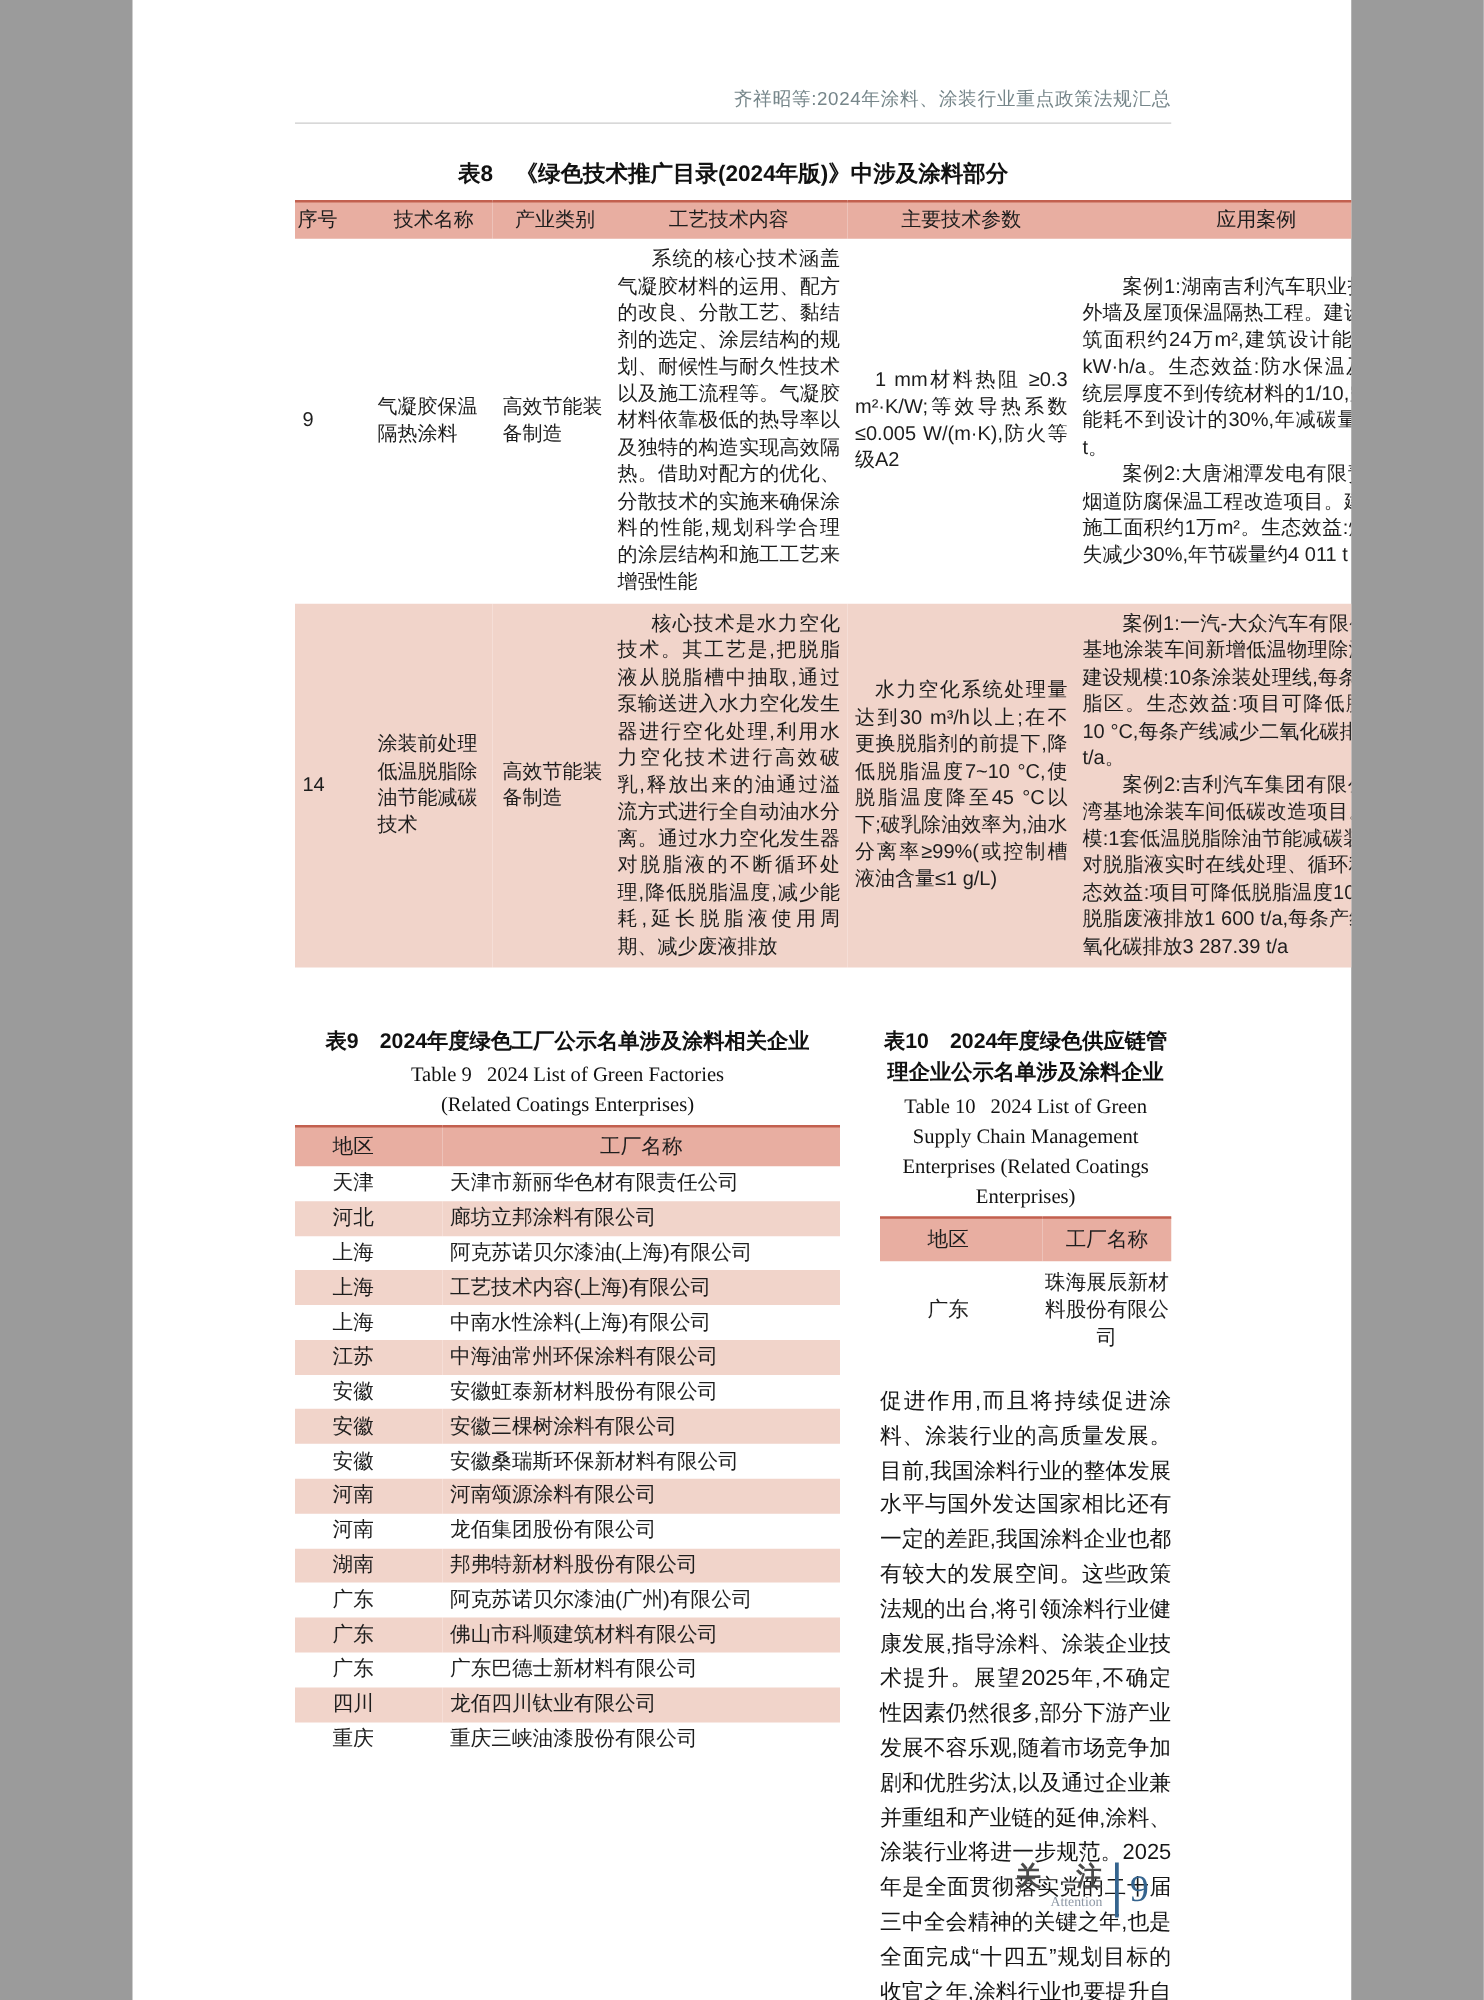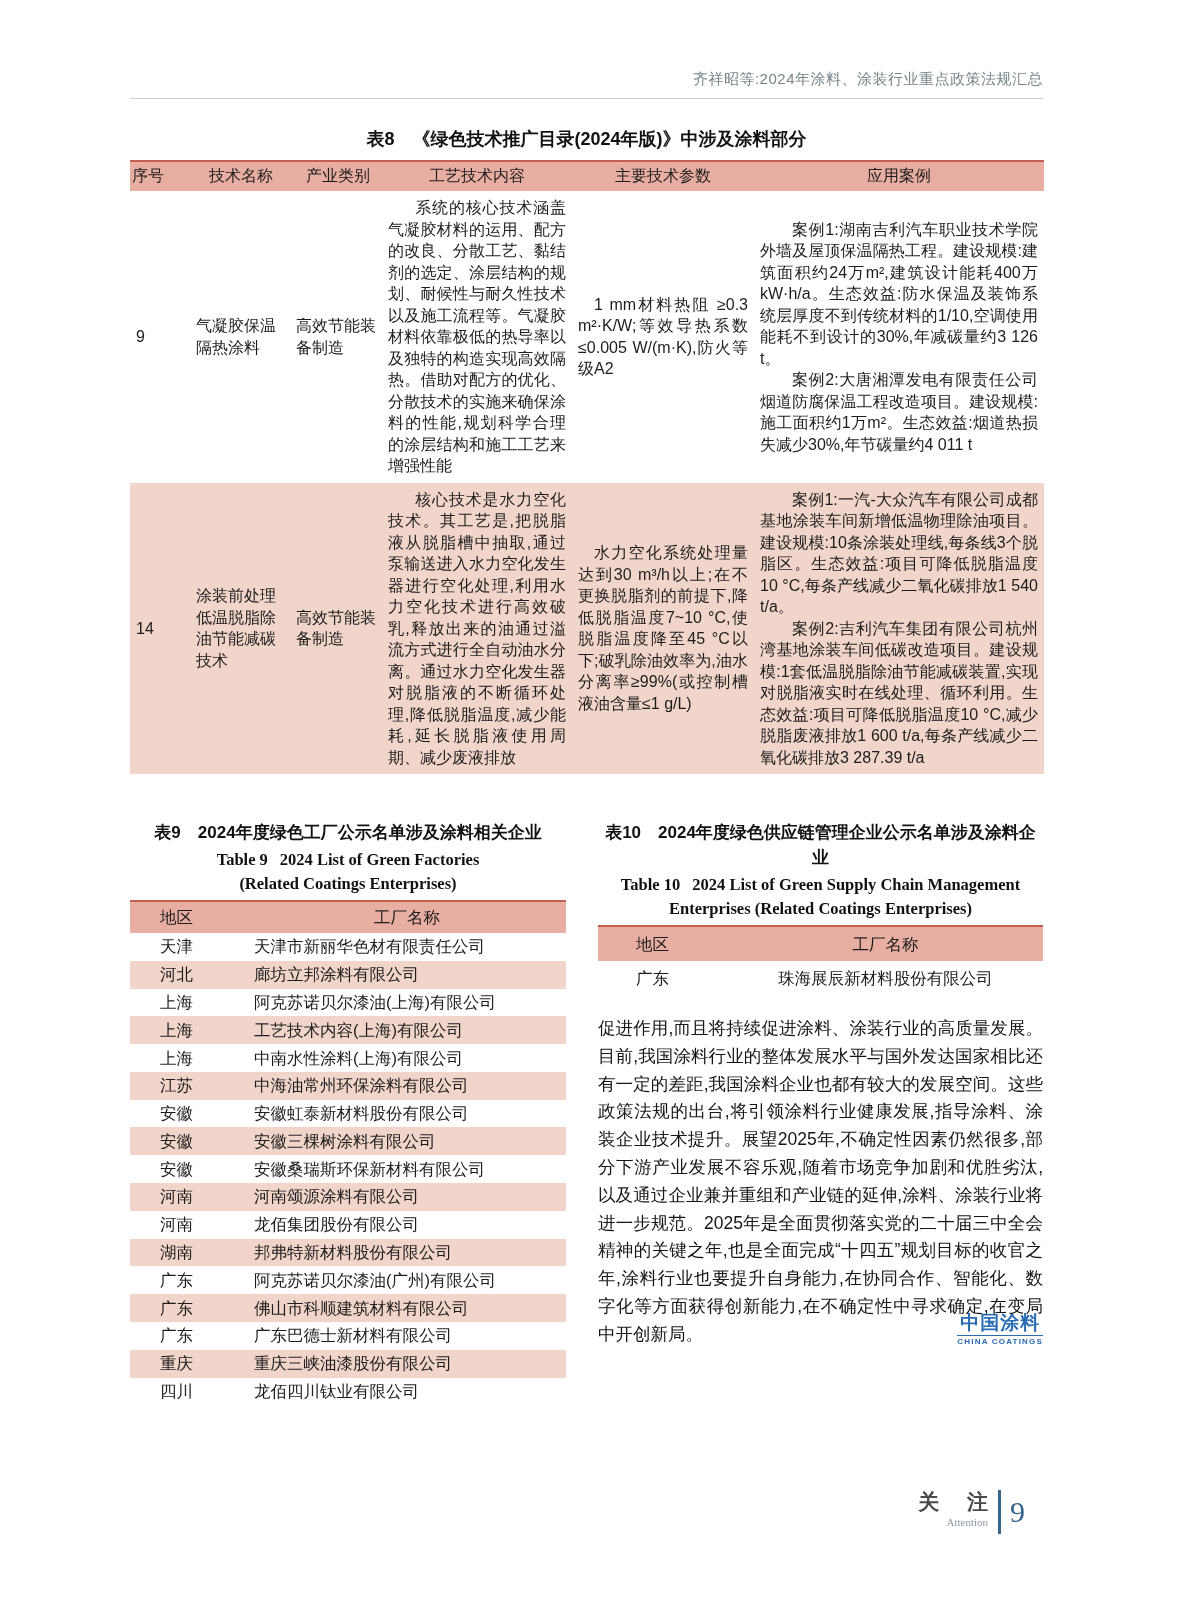--- a/index.html
+++ b/index.html
@@ -1,18 +1,18 @@
 <!DOCTYPE html>
 <html><head>
 <meta charset="utf-8">
 <style>
   * { margin:0; padding:0; box-sizing:border-box; }
   body { background:#9b9b9b; font-family:"Liberation Sans", sans-serif; }
   .page {
-    width:1187px; height:1600px; background:#ffffff; position:relative;
+    width:975px; height:1600px; background:#ffffff; position:relative;
     margin:0 auto; overflow:hidden; color:#1d1d1d;
     padding:70px 144px 0 130px;
   }
   
   .running-head { text-align:right; font-size:15px; color:#76868a; letter-spacing:0.5px; }
   .head-rule { border:none; border-top:1px solid #cccccc; margin-top:9px; }
 
   
   .t8-title-cn { text-align:center; font-weight:bold; font-size:18px; margin-top:28px; color:#111; }
   .t8-title-en { text-align:center; font-family:"Liberation Serif", serif; font-weight:bold; font-size:17px; margin-top:7px; color:#111; }
@@ -34,21 +34,21 @@
   table.t8 .c-par  p { text-indent:1em;   text-align:justify; }
   table.t8 .c-case p { text-indent:2em;   text-align:justify; }
   table.t8 tr.band { background:#f1d4ca; }
 
   
   .two-col { display:flex; gap:32px; margin-top:46px; }
   .col-left  { width:436px; flex:none; }
   .col-right { flex:1; position:relative; }
 
   .small-title-cn { text-align:center; font-weight:bold; font-size:17px; line-height:25px; color:#111; }
-  .small-title-en { text-align:center; font-family:"Liberation Serif", serif; font-weight:bold; font-size:16.5px; line-height:24px; margin-top:3px; color:#111; }
+  .small-title-en { text-align:center; font-family:"Liberation Serif", serif; font-weight:normal; font-size:16.5px; line-height:24px; margin-top:3px; color:#111; }
   .small-title-en .sp { margin-left:12px; }
 
   table.list { width:100%; border-collapse:collapse; margin-top:4px; font-size:16.5px; table-layout:fixed; }
   table.list thead th { background:#e8aea1; font-weight:normal; padding:6px 0; border-top:2px solid #c2604f; }
   table.list tbody tr:nth-child(even) { background:#f1d4ca; }
 
   table.t9 td, table.t9 th { line-height:19px; }
   table.t9 tbody td { padding:4.4px 0; }
   table.t9 .col-region { width:118px; text-align:left; padding-left:30px; }
   table.t9 .col-name-h { text-align:center; }
@@ -202,26 +202,26 @@
             </tr>
           <tr>
               <td class="col-region">广东</td>
               <td class="cell-name">佛山市科顺建筑材料有限公司</td>
             </tr>
           <tr>
               <td class="col-region">广东</td>
               <td class="cell-name">广东巴德士新材料有限公司</td>
             </tr>
           <tr>
+              <td class="col-region">四川</td>
+              <td class="cell-name">龙佰四川钛业有限公司</td>
+            </tr>
+          <tr>
               <td class="col-region">重庆</td>
               <td class="cell-name">重庆三峡油漆股份有限公司</td>
-            </tr>
-          <tr>
-              <td class="col-region">四川</td>
-              <td class="cell-name">龙佰四川钛业有限公司</td>
             </tr>
         </tbody>
       </table>
     </div>
 
     <div class="col-right">
       <div class="small-title-cn">表10　2024年度绿色供应链管理企业公示名单涉及涂料企业</div>
       <div class="small-title-en">
         <span>Table 10</span><span class="sp">2024 List of Green Supply Chain Management Enterprises (Related Coatings Enterprises)</span>
       </div>

